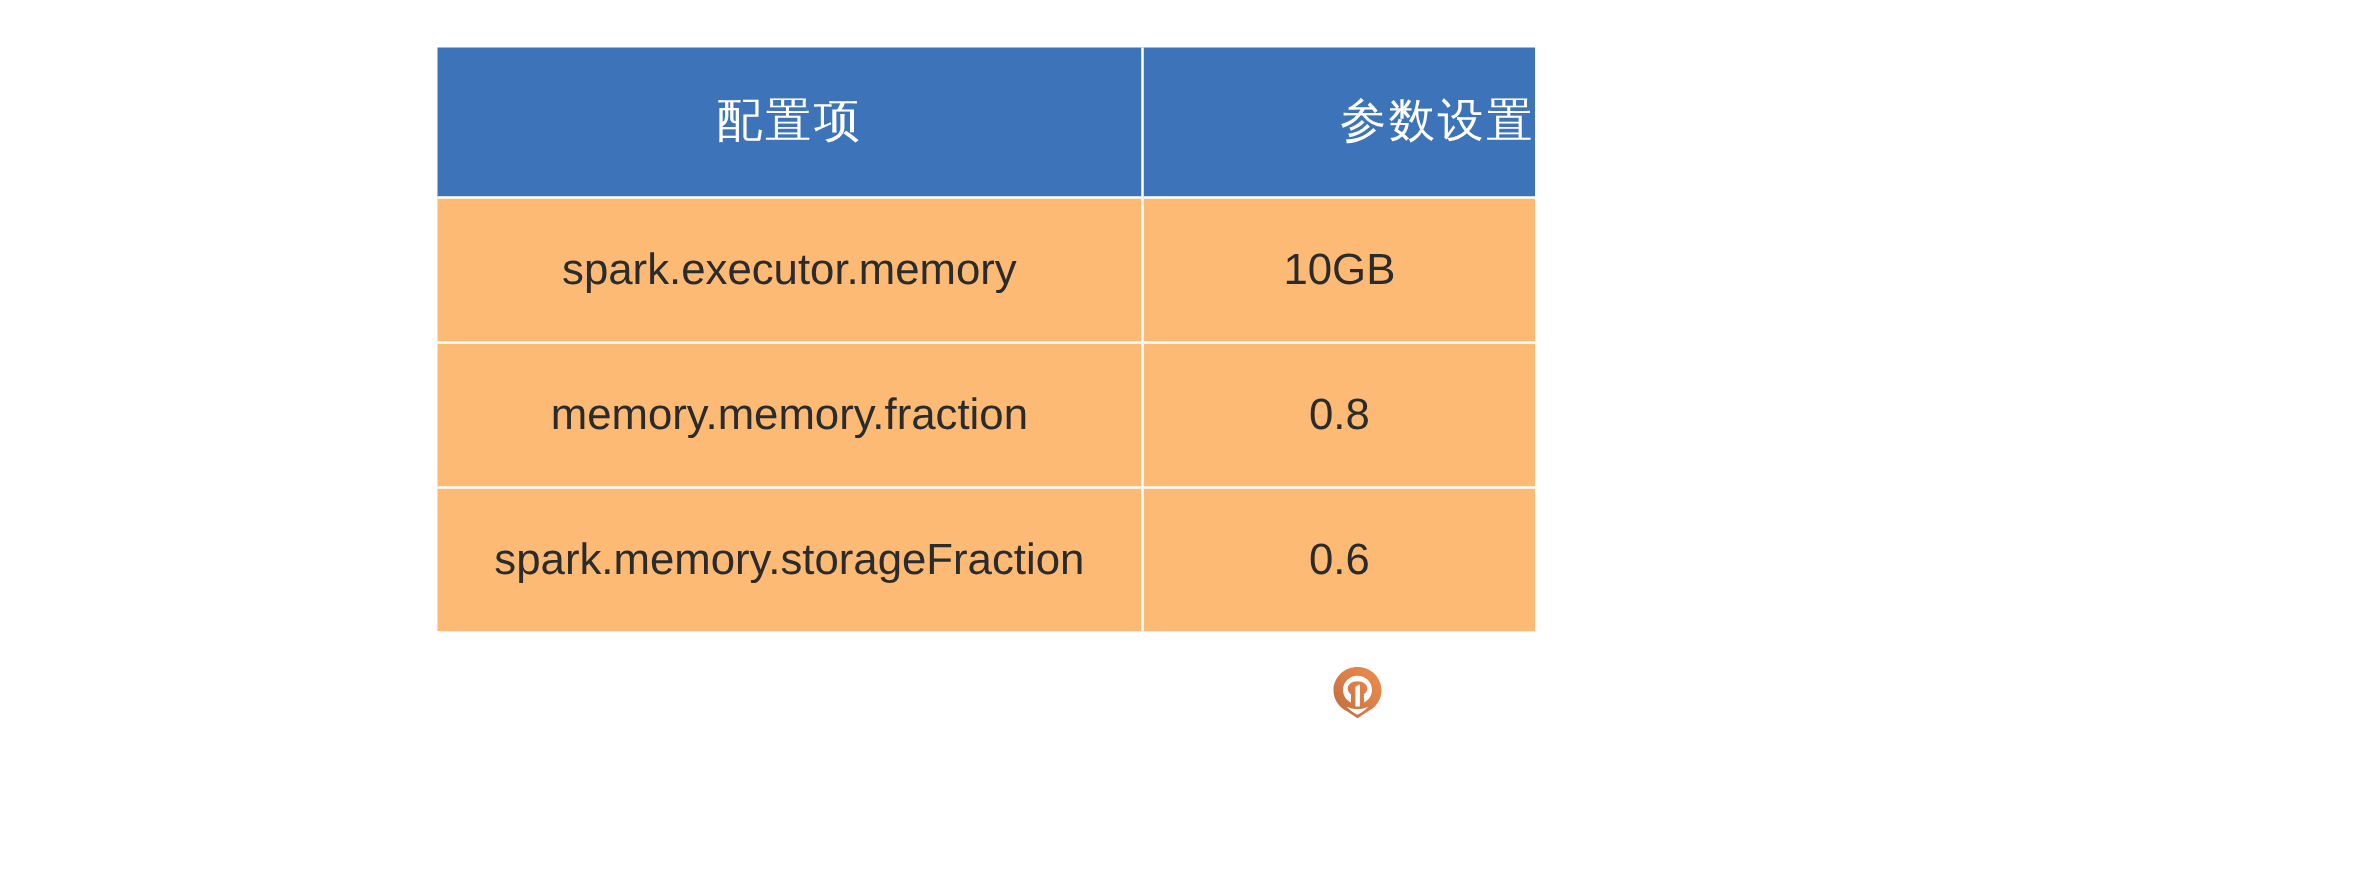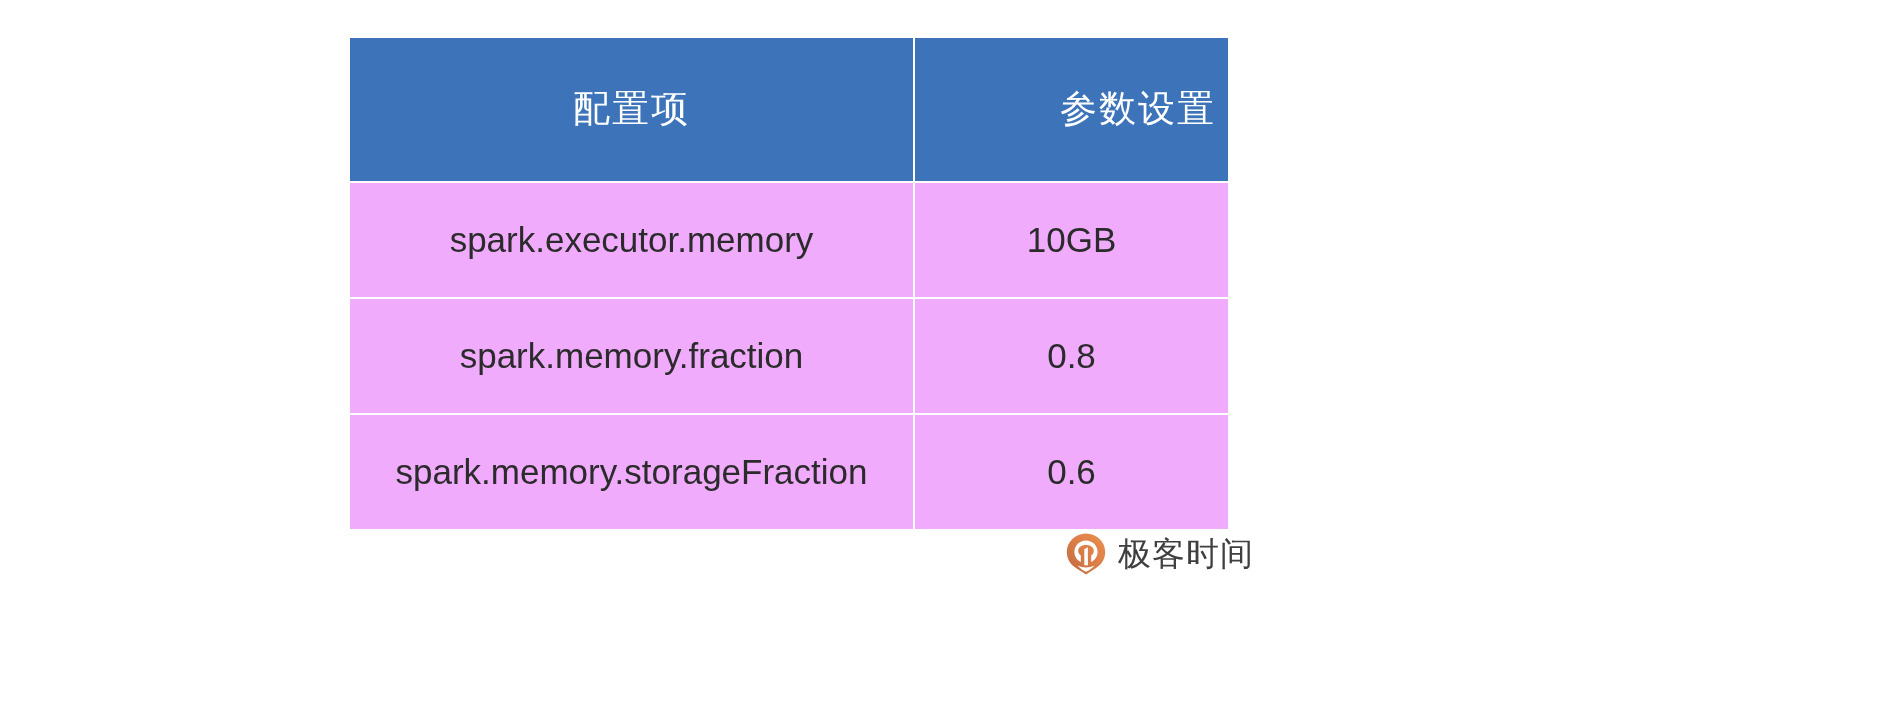--- a/index.html
+++ b/index.html
@@ -34,33 +34,33 @@
   .config-table col.col-key   { width: 564px; }
   .config-table col.col-value { width: 314px; }
 
   .config-table thead th {
     background: #3d74b9;
     color: #ffffff;
     font-size: 37px;
     font-weight: 400;
     line-height: 1.2;
     height: 119px;
-    padding: 12px;
+    padding: 0;
     text-align: center;
     vertical-align: middle;
     letter-spacing: 2px;
     border-right: 2px solid #ffffff;
   }
   .config-table thead th:last-child {
     border-right: none;
     text-align: right;
   }
 
   .config-table tbody td {
-    background: #f0abfc;
+    background: #fdba74;
     color: #2b2b2b;
     font-size: 35px;
     font-weight: 400;
     line-height: 1.2;
     height: 114px;
     padding: 0 14px;
     text-align: center;
     vertical-align: middle;
     border-top: 2px solid #ffffff;
     border-right: 2px solid #ffffff;
@@ -112,21 +112,21 @@
         <th>配置项</th>
         <th>参数设置</th>
       </tr>
     </thead>
     <tbody>
       <tr>
         <td class="key-cell">spark.executor.memory</td>
         <td class="value-cell">10GB</td>
       </tr>
       <tr>
-        <td class="key-cell">spark.memory.fraction</td>
+        <td class="key-cell">memory.memory.fraction</td>
         <td class="value-cell">0.8</td>
       </tr>
       <tr>
         <td class="key-cell">spark.memory.storageFraction</td>
         <td class="value-cell">0.6</td>
       </tr>
     </tbody>
   </table>
 
   <div class="brand-logo">
@@ -142,16 +142,15 @@
                L22 42.5 L31.7 36.2 C37.4 33.0 41.2 27.0 41.2 20.1
                C41.2 9.8 32.7 1.5 22 1.5 Z" fill="url(#gt-grad)"></path>
       <path d="M22 8.6 C15.6 8.6 10.4 13.6 10.4 19.9 C10.4 24.3 13.0 28.1 16.8 29.9
                L16.8 23.4 C15.2 22.4 14.2 20.7 14.2 18.8 C14.2 15.6 17.0 13.0 22 13.0
                C27.0 13.0 29.8 15.6 29.8 18.8 C29.8 20.7 28.8 22.4 27.2 23.4
                L27.2 29.9 C31.0 28.1 33.6 24.3 33.6 19.9 C33.6 13.6 28.4 8.6 22 8.6 Z" fill="#ffffff"></path>
       <path d="M20.3 17.3 L23.9 15.3 L23.9 33.2 L20.3 33.2 Z" fill="#ffffff"></path>
       <path d="M13.4 33.4 C16.0 36.4 19.0 38.2 22 39.8 C25.0 38.2 28.0 36.4 30.6 33.4
                C27.9 34.7 25.0 35.4 22 35.4 C19.0 35.4 16.1 34.7 13.4 33.4 Z" fill="#ffffff"></path>
     </svg>
-    <span class="brand-text">极客时间</span>
   </div>
 
 </div>
 
 </body></html>

